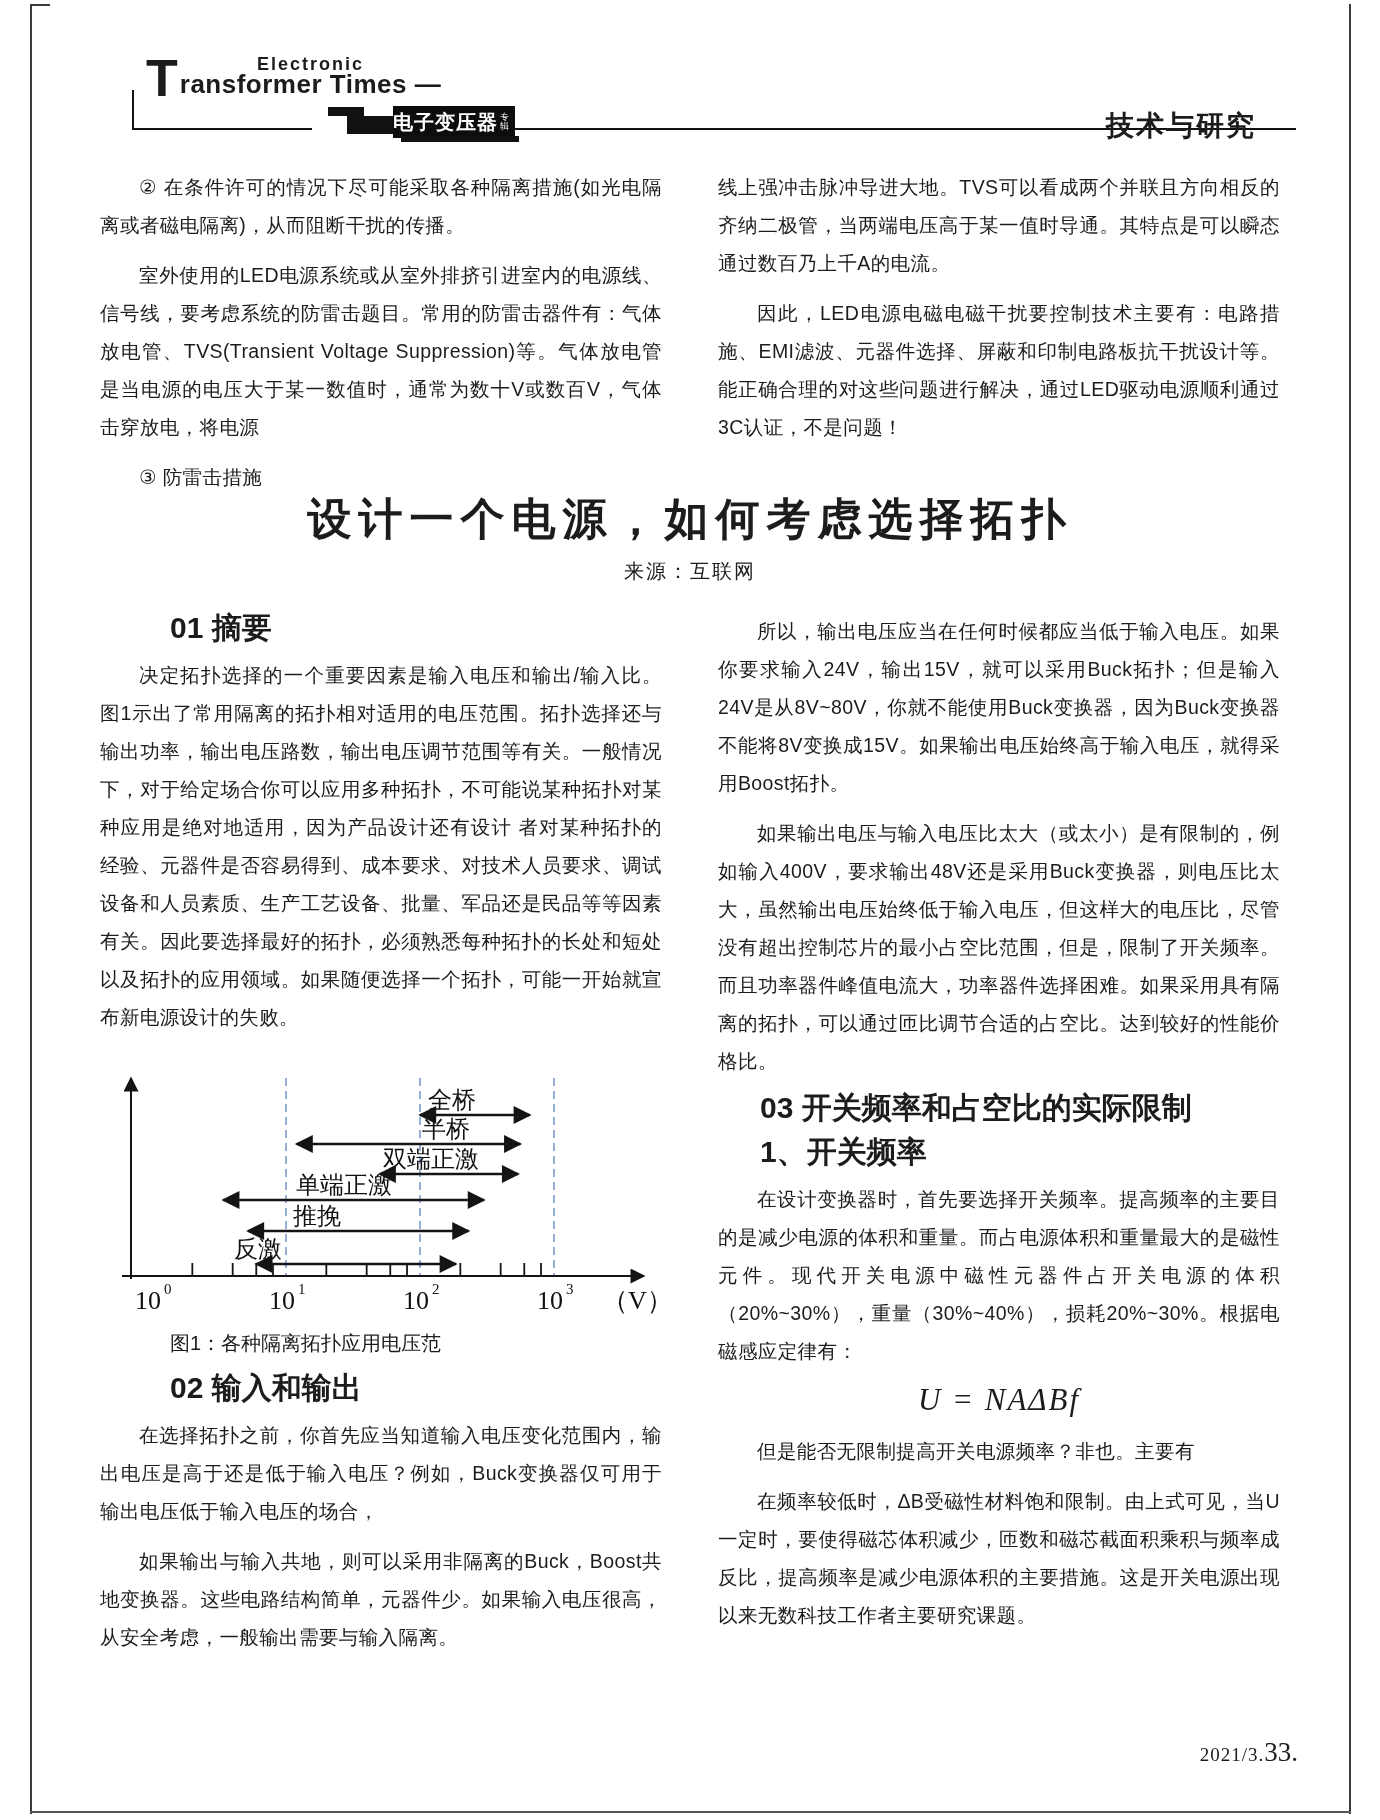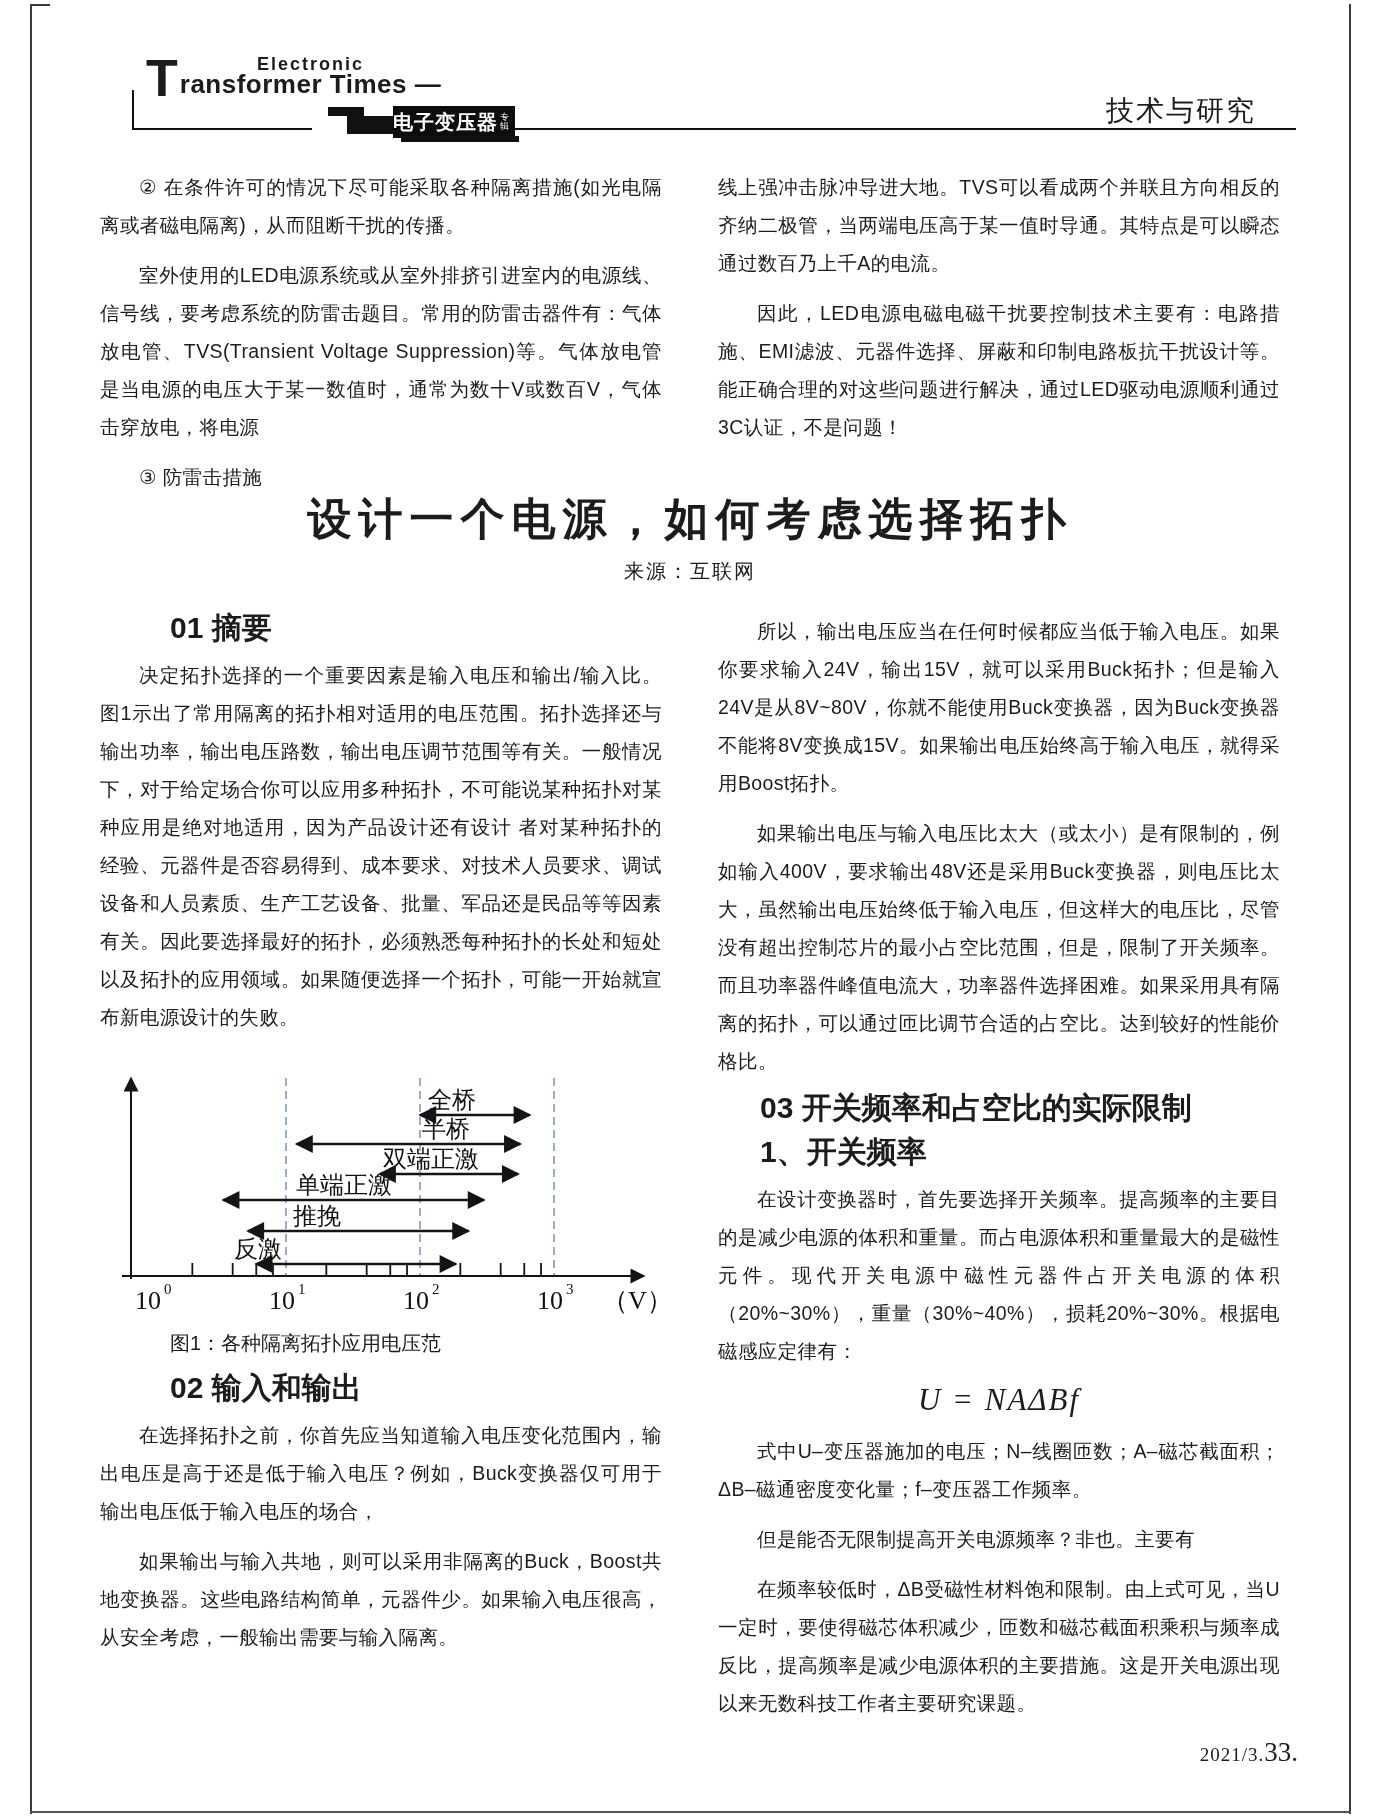--- a/index.html
+++ b/index.html
@@ -24,21 +24,21 @@
   .bracket-h{left:132px;top:128px;width:180px;height:2px;}
   .step1{left:328px;top:107px;width:36px;height:9px;}
   .step2{left:347px;top:116px;width:48px;height:18px;}
   .badge{position:absolute;left:393px;top:106px;width:122px;height:32px;background:#0d0d0d;
          display:flex;align-items:center;}
   .badge-main{color:#fff;font-size:20px;font-weight:bold;letter-spacing:1px;line-height:20px;}
   .badge-sub{color:#fff;font-size:9px;line-height:9.5px;width:11px;display:inline-block;
              word-break:break-all;margin-left:2px;}
   .badge-shadow{left:401px;top:136px;width:118px;height:6px;}
   .long-rule{left:515px;top:128px;width:781px;height:2px;}
-  .section-label{position:absolute;left:1106px;top:92px;font-size:28px;font-weight:normal;
+  .section-label{position:absolute;left:1106px;top:107px;font-size:28px;font-weight:bold;
                  letter-spacing:2px;}
 
   
   .col{position:absolute;width:562px;text-align:justify;}
   .col p{margin:0 0 12px 0;font-size:19.5px;line-height:38px;letter-spacing:0.4px;}
   .col p.ind{text-indent:2em;}
   .topcols{top:168px;}
   .tl{left:100px;} .tr{left:718px;}
   .title{position:absolute;left:100px;top:494px;width:1180px;text-align:center;
          font-size:44px;font-weight:bold;letter-spacing:7px;line-height:50px;}
@@ -164,21 +164,20 @@
     <p class="ind">如果输出与输入共地，则可以采用非隔离的Buck，Boost共地变换器。这些电路结构简单，元器件少。如果输入电压很高，从安全考虑，一般输出需要与输入隔离。</p>
   </div>
 
   <div class="col maincols tr">
     <p class="ind">所以，输出电压应当在任何时候都应当低于输入电压。如果你要求输入24V，输出15V，就可以采用Buck拓扑；但是输入24V是从8V~80V，你就不能使用Buck变换器，因为Buck变换器不能将8V变换成15V。如果输出电压始终高于输入电压，就得采用Boost拓扑。</p>
     <p class="ind">如果输出电压与输入电压比太大（或太小）是有限制的，例如输入400V，要求输出48V还是采用Buck变换器，则电压比太大，虽然输出电压始终低于输入电压，但这样大的电压比，尽管没有超出控制芯片的最小占空比范围，但是，限制了开关频率。而且功率器件峰值电流大，功率器件选择困难。如果采用具有隔离的拓扑，可以通过匝比调节合适的占空比。达到较好的性能价格比。</p>
     <div class="hsec r">03 开关频率和占空比的实际限制</div>
     <div class="hsec r">1、开关频率</div>
     <p class="ind">在设计变换器时，首先要选择开关频率。提高频率的主要目的是减少电源的体积和重量。而占电源体积和重量最大的是磁性元件。现代开关电源中磁性元器件占开关电源的体积（20%~30%），重量（30%~40%），损耗20%~30%。根据电磁感应定律有：</p>
     <div class="formula">U = NAΔBf</div>
-    <p class="ind">式中U–变压器施加的电压；N–线圈匝数；A–磁芯截面积；ΔB–磁通密度变化量；f–变压器工作频率。</p>
     <p class="ind">但是能否无限制提高开关电源频率？非也。主要有</p>
     <p class="ind">在频率较低时，ΔB受磁性材料饱和限制。由上式可见，当U一定时，要使得磁芯体积减少，匝数和磁芯截面积乘积与频率成反比，提高频率是减少电源体积的主要措施。这是开关电源出现以来无数科技工作者主要研究课题。</p>
   </div>
 
   <div class="footer">
     <span class="footer-issue">2021/3.</span><span class="footer-page">33.</span>
   </div>
 
 </div>
 

